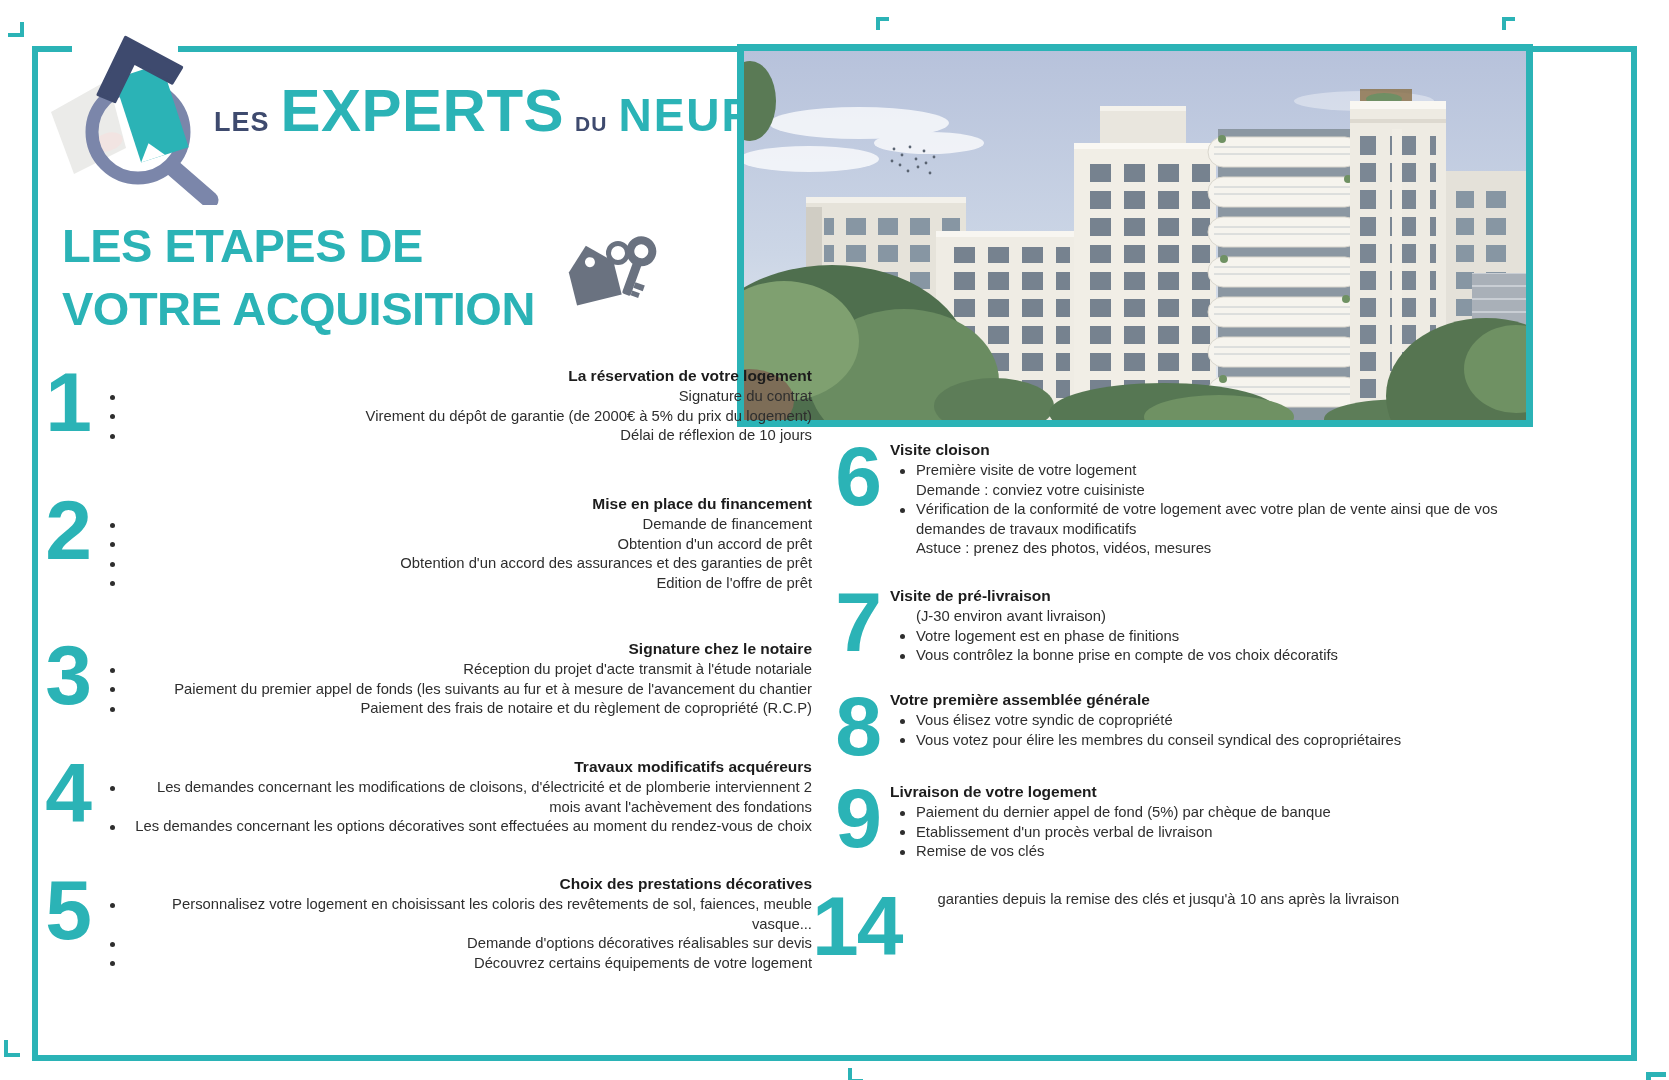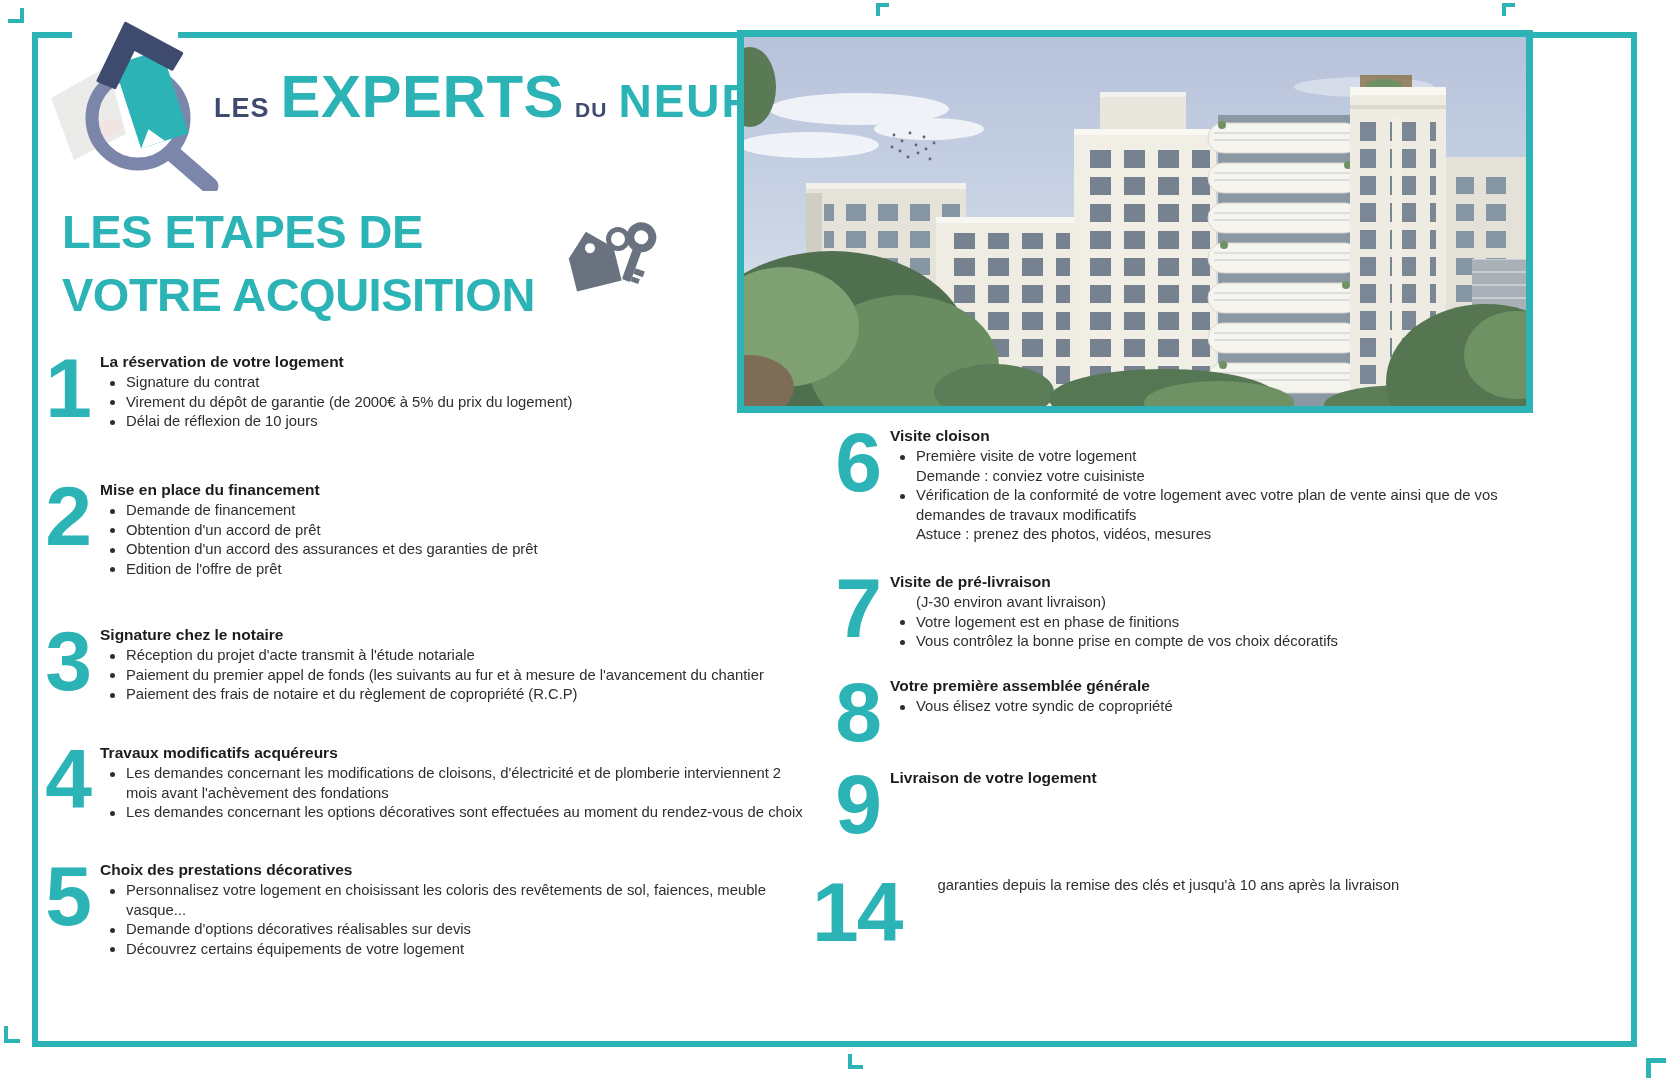--- a/index.html
+++ b/index.html
@@ -1,21 +1,21 @@
 <!DOCTYPE html>
 <html lang="fr" style="--teal: #2BB3B6; --navy: #3E4A6E; --ink: #2B2B2B; --gray: #6A7280;"><head>
 <meta charset="utf-8">
 <style>
   :root{
     --teal:#2BB3B6; --navy:#3E4A6E; --ink:#2B2B2B; --gray:#6A7280;
   }
   *{box-sizing:border-box;}
   html,body{margin:0;padding:0;background:#fff;}
   body{width:1669px;height:1080px;overflow:hidden;font-family:"Liberation Sans","DejaVu Sans",sans-serif;color:var(--ink);}
-  .canvas{position:relative;width:1669px;height:820px;background:#fff;}
+  .canvas{position:relative;width:1669px;height:820px;background:#fff;margin-top:14px;}
 
   
   .frame{position:absolute;left:32px;top:32px;width:1605px;height:1015px;border:6px solid var(--teal);}
   .border-gap{position:absolute;left:72px;top:28px;width:106px;height:15px;background:#fff;}
 
   
   .corner{position:absolute;}
   .c-tl{left:8px;top:8px;width:16px;height:15px;border-right:4px solid var(--teal);border-bottom:4px solid var(--teal);}
   .c-tm{left:876px;top:3px;width:13px;height:13px;border-left:4px solid var(--teal);border-top:4px solid var(--teal);}
   .c-tr{left:1502px;top:3px;width:13px;height:13px;border-left:4px solid var(--teal);border-top:4px solid var(--teal);}
@@ -42,21 +42,21 @@
 
   
   .col{position:absolute;left:0;top:0;width:100%;height:100%;}
   .step{position:absolute;display:flex;align-items:flex-start;}
   .col-left  .step{left:34px;width:790px;}
   .col-right .step{left:812px;width:700px;}
   .num-wrap{flex:0 0 56px;display:flex;justify-content:flex-end;}
   .col-right .num-wrap{flex-basis:68px;}
   .step-number{font-size:84px;line-height:64px;margin-top:4px;font-weight:700;color:var(--teal);letter-spacing:-2px;white-space:nowrap;}
   .step-body{margin-left:10px;}
-  .col-left  .step-body{width:712px;}
+  .col-left  .step-body{width:712px;text-align:right;}
   .col-right .step-body{width:618px;}
   .step-title{font-size:15.5px;line-height:20px;font-weight:700;color:#1c1c1c;margin-bottom:1px;}
   .step-items{list-style:none;margin:0;padding:0;}
   .step-items li{position:relative;padding-left:26px;font-size:14.8px;line-height:19.5px;color:#2e2e2e;}
   .step-items li.bullet::before{content:"";position:absolute;left:10px;top:7.5px;width:5px;height:5px;border-radius:50%;background:#2e2e2e;}
 
   .col-left  .step:nth-child(1){top:352px;}
   .col-left  .step:nth-child(2){top:480px;}
   .col-left  .step:nth-child(3){top:625px;}
   .col-left  .step:nth-child(4){top:743px;}
@@ -336,30 +336,36 @@
   </div>
 
   <div class="step">
     <div class="num-wrap">
       <span class="step-number">8</span>
     </div>
     <div class="step-body">
       <div class="step-title">Votre première assemblée générale</div>
       <ul class="step-items">
             <li class="bullet">Vous élisez votre syndic de copropriété</li>
+            <li class="bullet">Vous votez pour élire les membres du conseil syndical des copropriétaires</li>
           </ul>
     </div>
   </div>
 
   <div class="step">
     <div class="num-wrap">
       <span class="step-number">9</span>
     </div>
     <div class="step-body">
       <div class="step-title">Livraison de votre logement</div>
+      <ul class="step-items">
+            <li class="bullet">Paiement du dernier appel de fond (5%) par chèque de banque</li>
+            <li class="bullet">Etablissement d'un procès verbal de livraison</li>
+            <li class="bullet">Remise de vos clés</li>
+          </ul>
     </div>
   </div>
 
   <div class="step">
     <div class="num-wrap">
       <span class="step-number">14</span>
     </div>
     <div class="step-body">
       <ul class="step-items">
             <li class="note">garanties depuis la remise des clés et jusqu'à 10 ans après la livraison</li>

